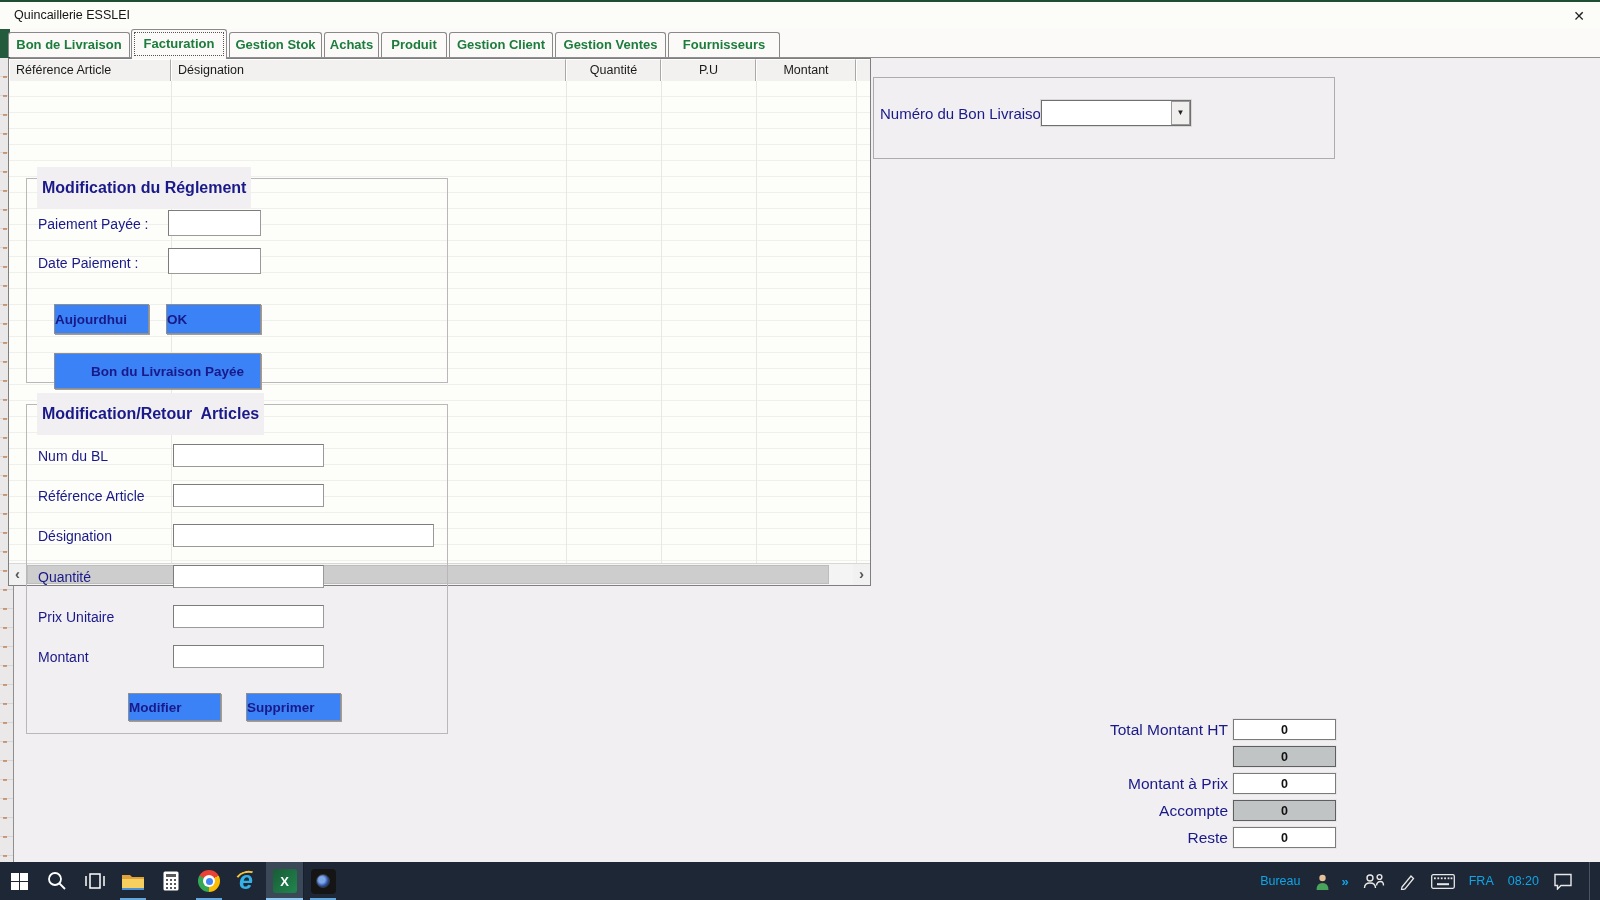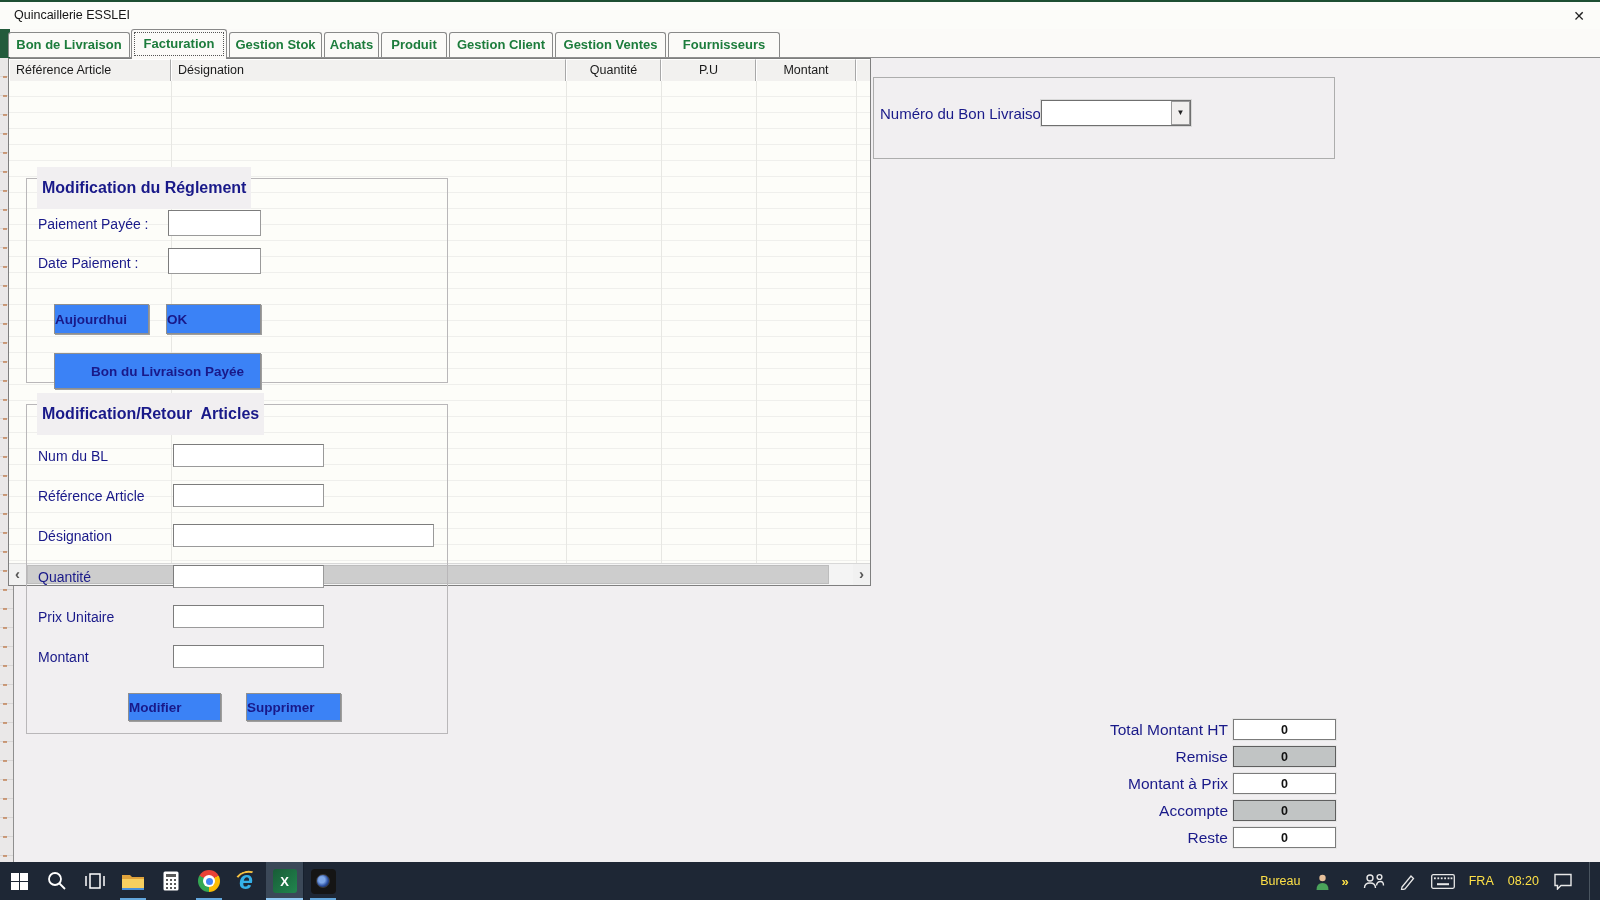--- a/index.html
+++ b/index.html
@@ -67,21 +67,21 @@
                font-family:"Liberation Sans", sans-serif; color:#111; }
   .tot-input.white { background:#fff; border:1px solid #7b7b7b; box-shadow:0 0 0 1px #e6e6e6; }
   .tot-input.gray  { background:#c1c4c4; border:1px solid #5f5f5f; box-shadow:0 0 0 1px #e6e6e6; }
   
   .taskbar { position:absolute; left:0; top:862px; width:1600px; height:38px; background:#1e2735; display:flex; align-items:stretch; z-index:10; }
   .tb-left { display:flex; align-items:stretch; }
   .tb-cell { width:38px; position:relative; display:flex; align-items:center; justify-content:center; }
   .tb-cell.active { background:#3b4858; border-right:1px solid #16202e; }
   .run-bar { position:absolute; bottom:0; left:6px; right:6px; height:2px; background:#63a7dd; }
   .tb-cell.active .run-bar { left:0; right:0; background:#8fc7f2; }
-  .tb-right { margin-left:auto; display:flex; align-items:center; gap:14px; padding-right:10px; color:#fde047; font-size:12.5px; }
+  .tb-right { margin-left:auto; display:flex; align-items:center; gap:14px; padding-right:10px; color:#0ea5e9; font-size:12.5px; }
   .tb-right .txt { line-height:38px; }
   .chev { font-size:13px; font-weight:bold; margin-left:-4px; }
   .desk-divider { width:1px; height:38px; background:#4a5560; margin-left:2px; }
   
   .chrome-ball { width:22px; height:22px; border-radius:50%; background:conic-gradient(from -60deg, #ea4335 0 120deg, #fbbc05 0 240deg, #34a853 0 360deg); position:relative; }
   .chrome-ball .inner { position:absolute; left:5px; top:5px; width:12px; height:12px; border-radius:50%; background:#fff; }
   .chrome-ball .core { position:absolute; left:7.5px; top:7.5px; width:7px; height:7px; border-radius:50%; background:#4285f4; }
   .ie-wrap { position:relative; width:26px; height:26px; }
   .ie-e { position:absolute; left:5px; top:-2px; font-size:25px; font-weight:bold; color:#35b1e8; font-style:italic; }
   .ie-ring { position:absolute; left:1px; top:3px; width:23px; height:17px; border:2px solid transparent; border-top-color:#f5c142; border-radius:50%; transform:rotate(-18deg); }
@@ -172,21 +172,20 @@
   <input class="win-input" style="left: 146px; top: 240px; width: 151px; height: 23px;" value="">
   <button class="btn" style="left:101px;top:288px;width:93px;height:28px;">Modifier</button>
   <button class="btn" style="left:219px;top:288px;width:95px;height:28px;">Supprimer</button>
 </div>
 
 <div class="tot-row" style="top:719px;">
   <div class="tot-label">Total Montant HT</div>
   <input class="tot-input white" value="0" style="">
 </div>
 <div class="tot-row" style="top:746px;">
-  <div class="tot-label">Remise</div>
   <input class="tot-input gray" disabled="" value="0" style="">
 </div>
 <div class="tot-row" style="top:773px;">
   <div class="tot-label">Montant à Prix</div>
   <input class="tot-input white" value="0" style="">
 </div>
 <div class="tot-row" style="top:800px;">
   <div class="tot-label">Accompte</div>
   <input class="tot-input gray" disabled="" value="0" style="">
 </div>

